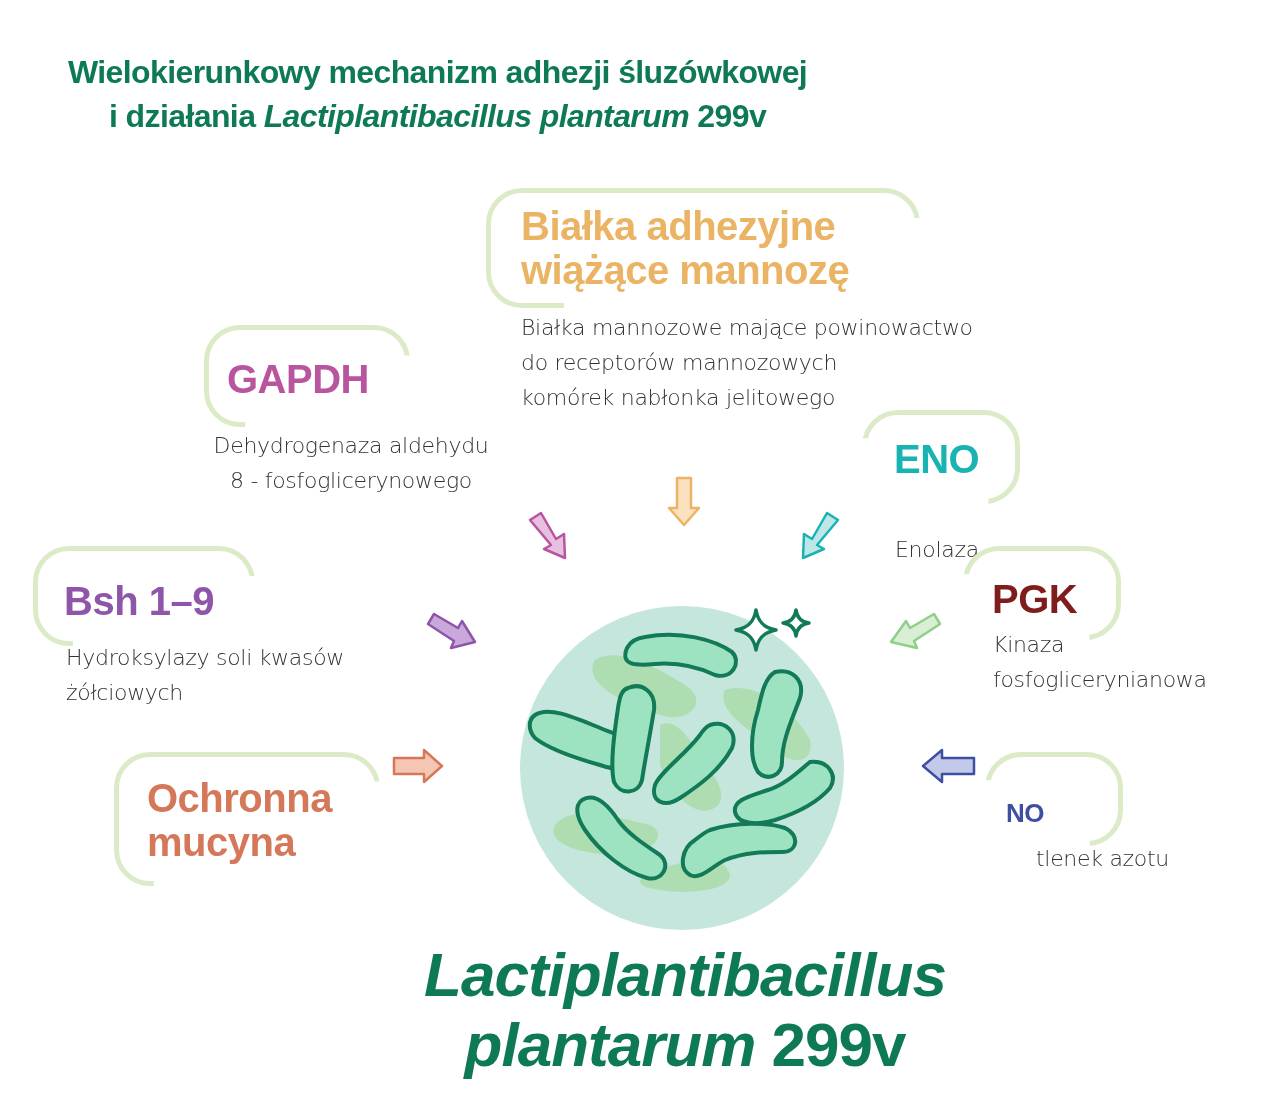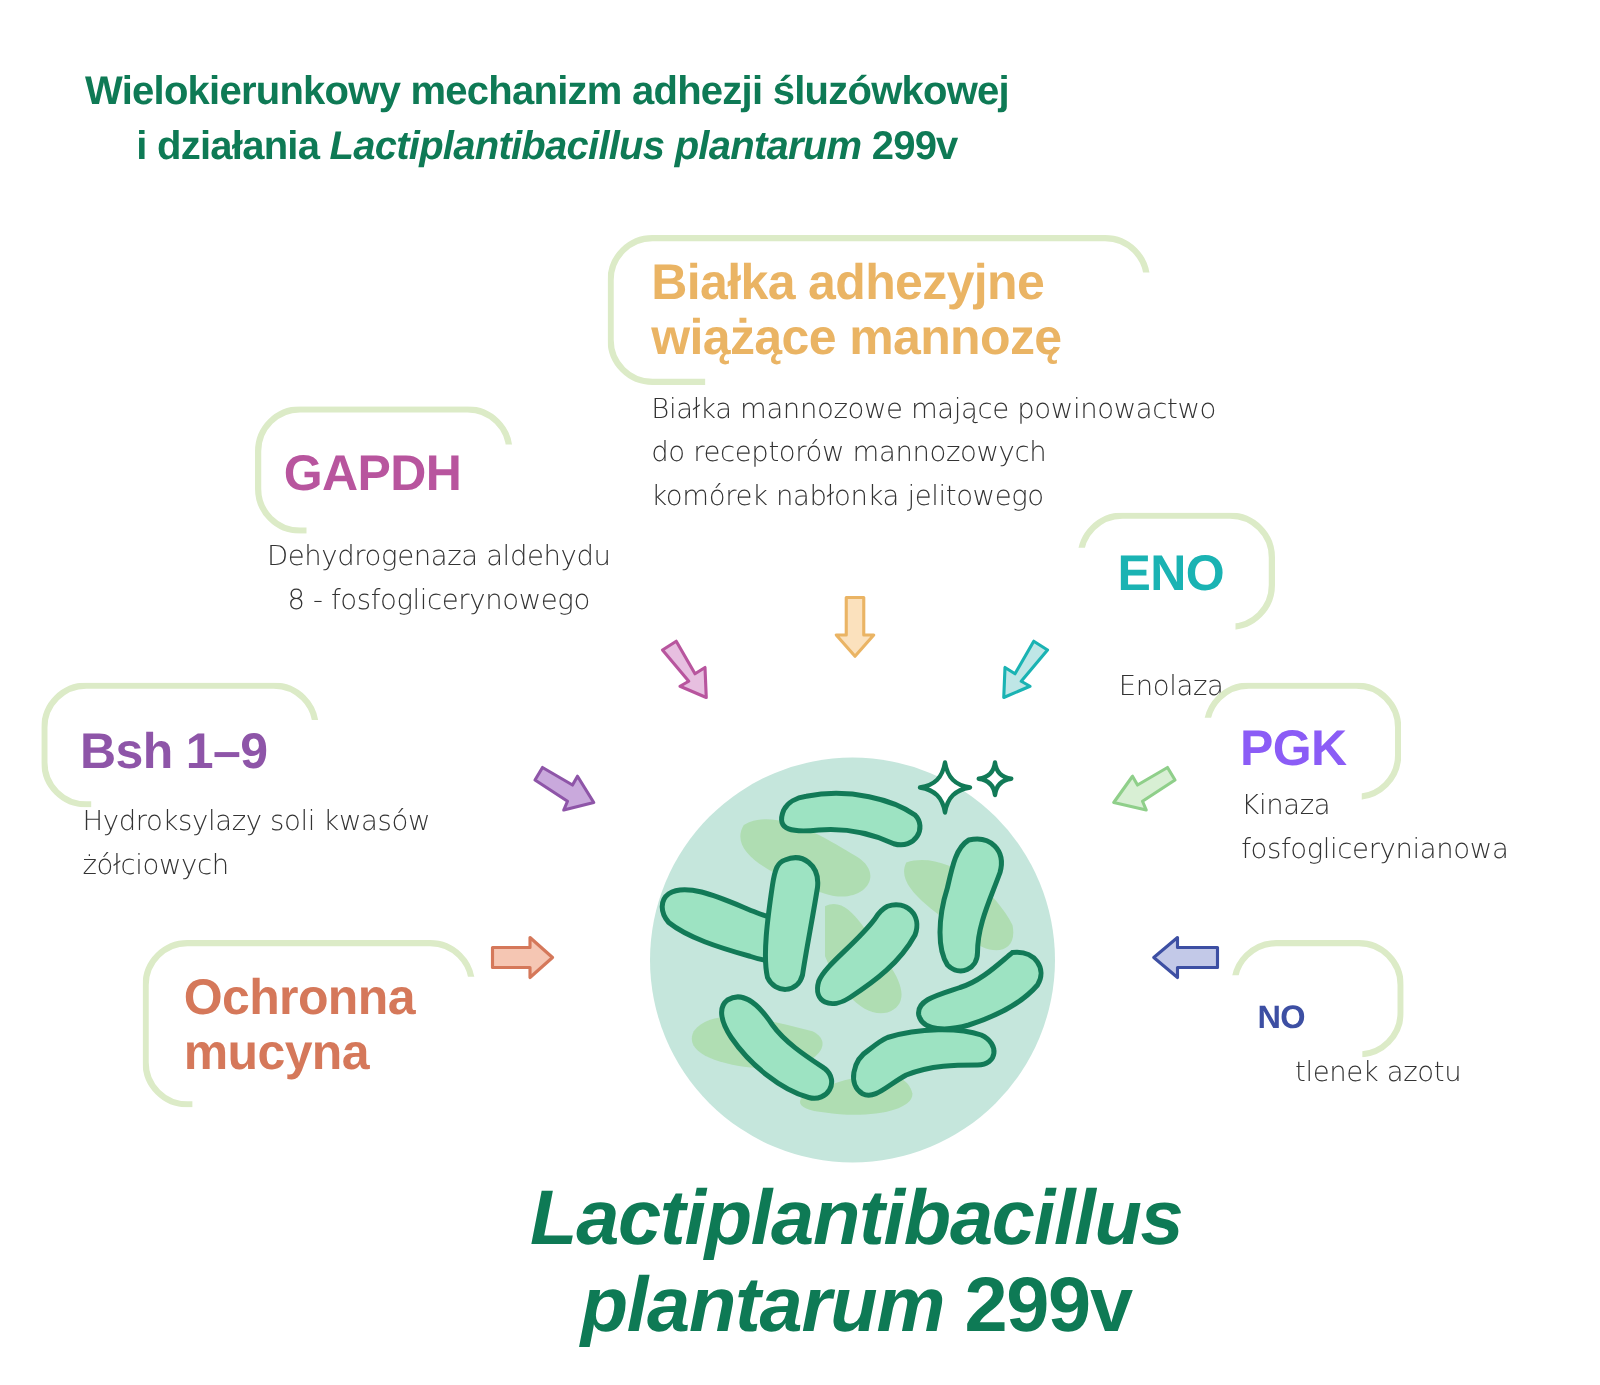--- a/index.html
+++ b/index.html
@@ -59,21 +59,21 @@
   <div class="bracket" style="left:33px; top:546px; width:212px; height:90px; clip-path: polygon(0 0, 100% 0, 100% 30%, 18% 30%, 18% 100%, 0 100%);"></div>
   <div class="head" style="left:64px; top:578px; font-size:40px; line-height:46px; color:#8e55a8;">Bsh 1–9</div>
   <div class="desc" style="left:66px; top:640px;">
     <div>Hydroksylazy soli kwasów</div>
     <div>żółciowych</div>
   </div>
 </div>
 
 <div>
   <div class="bracket" style="left:963px; top:546px; width:148px; height:84px; clip-path: polygon(0 0, 100% 0, 100% 100%, 80% 100%, 80% 30%, 0 30%);"></div>
-  <div class="head" style="left:992px; top:576px; font-size:40px; line-height:46px; color:#8b5cf6;">PGK</div>
+  <div class="head" style="left:992px; top:576px; font-size:40px; line-height:46px; color:#7f1d1d;">PGK</div>
   <div class="desc" style="left:993px; top:627px;">
     <div>Kinaza</div>
     <div>fosfoglicerynianowa</div>
   </div>
 </div>
 
 <div>
   <div class="bracket" style="left:114px; top:752px; width:256px; height:124px; clip-path: polygon(0 0, 100% 0, 100% 22%, 15% 22%, 15% 100%, 0 100%);"></div>
   <div class="head" style="left:147px; top:776px; font-size:40px; line-height:44px; color:#d5785a;">
     <div>Ochronna</div>

